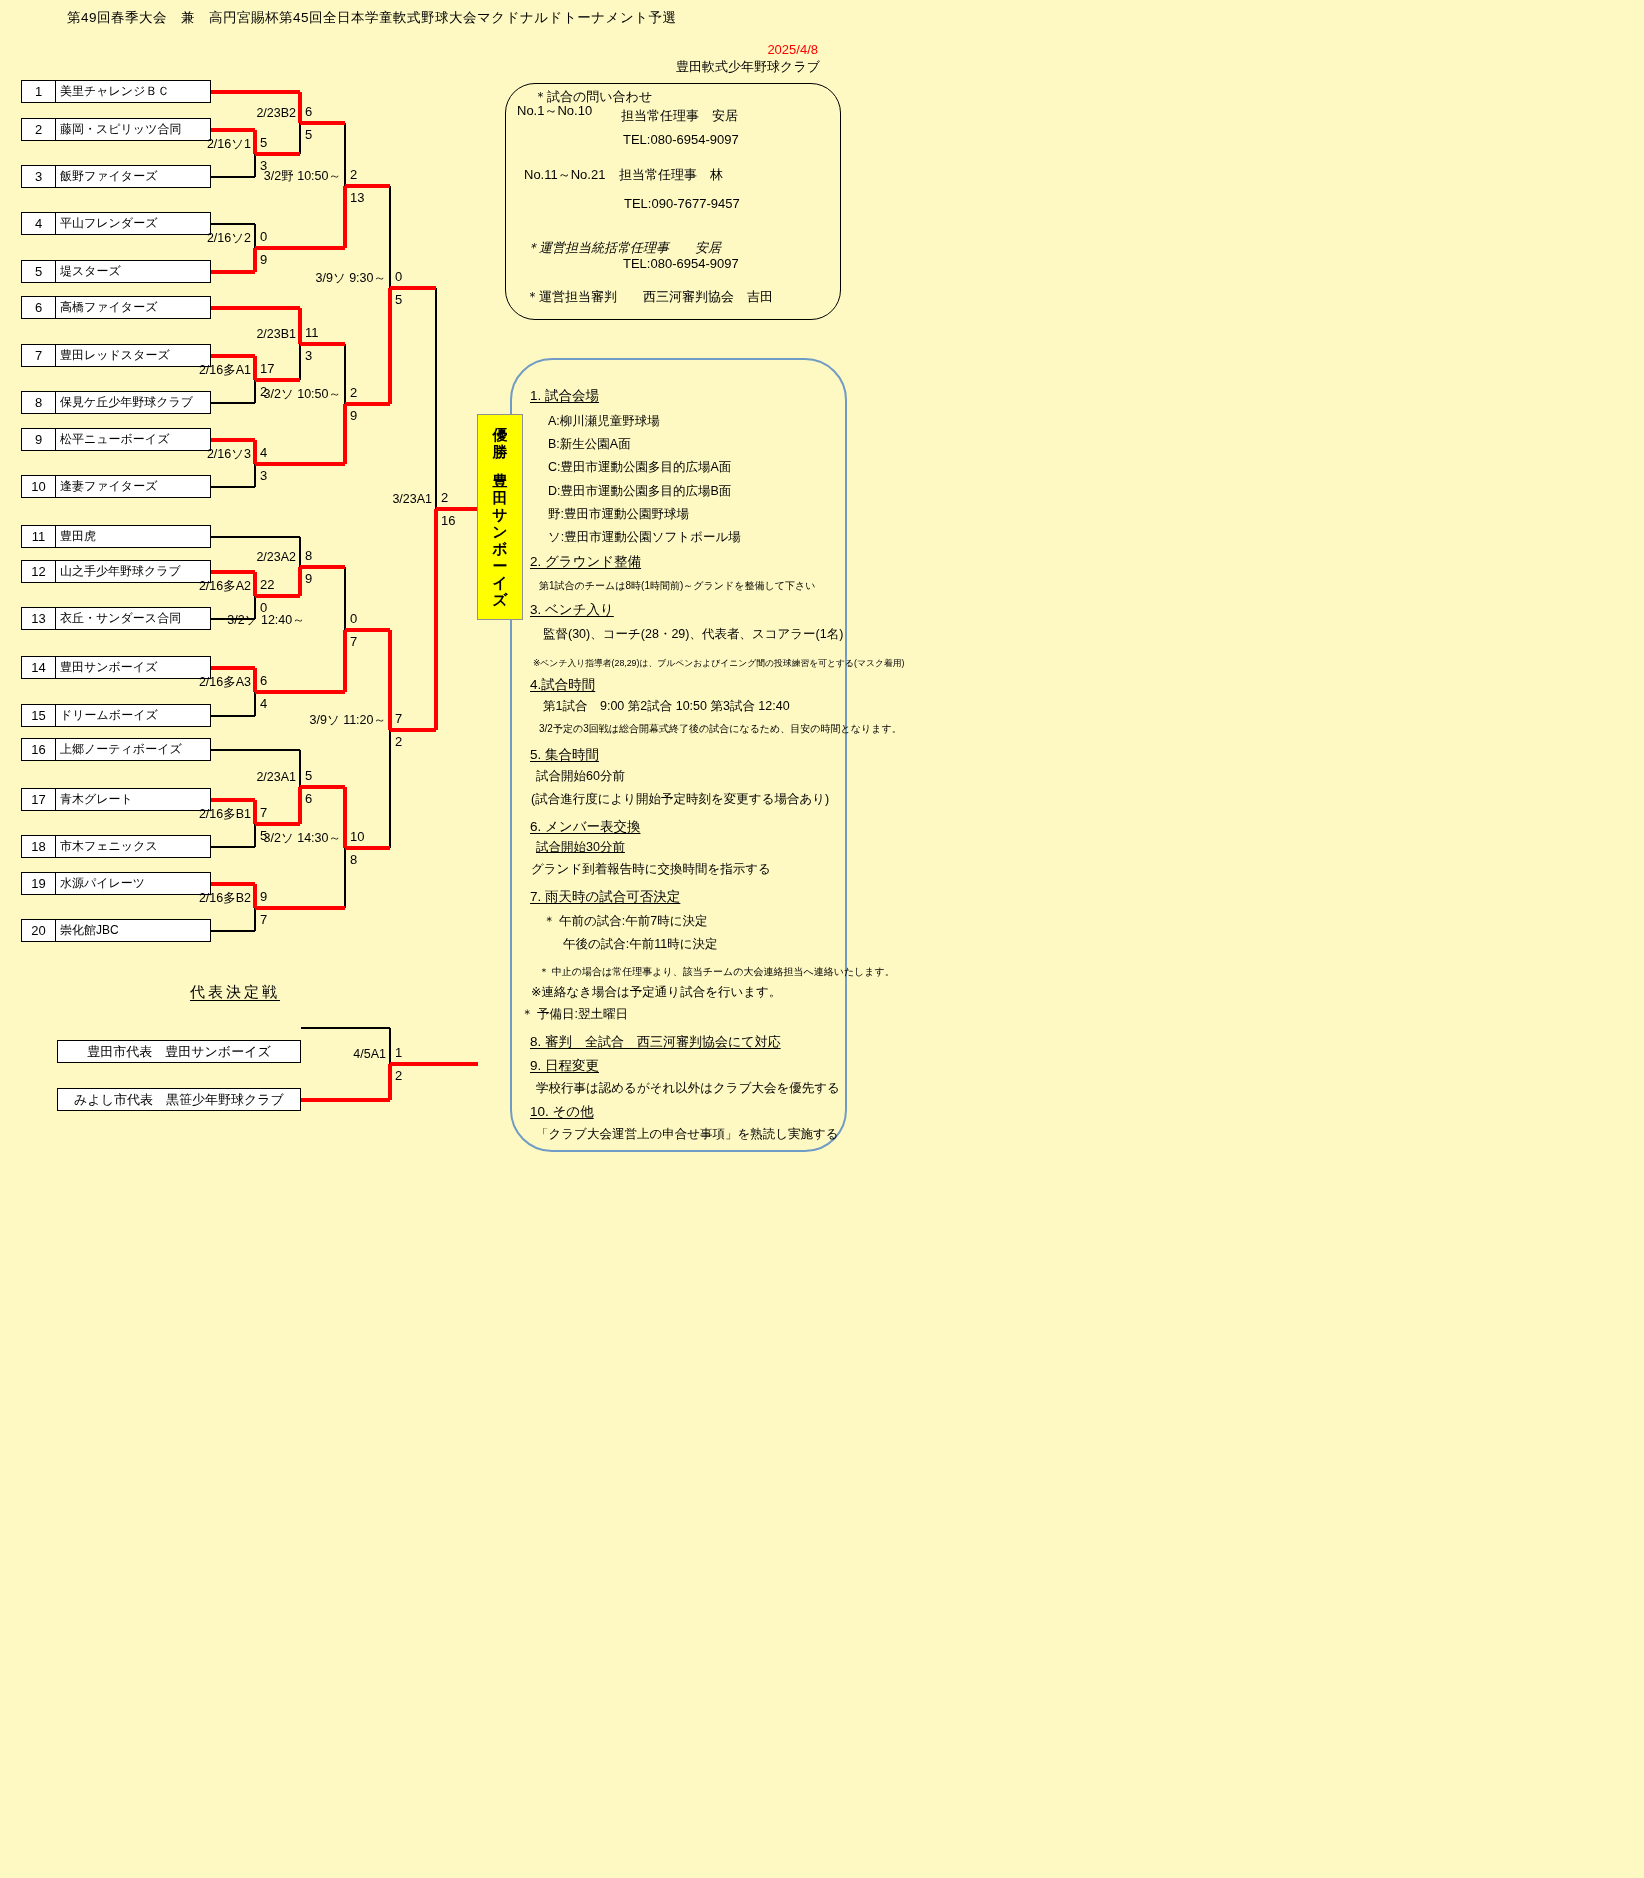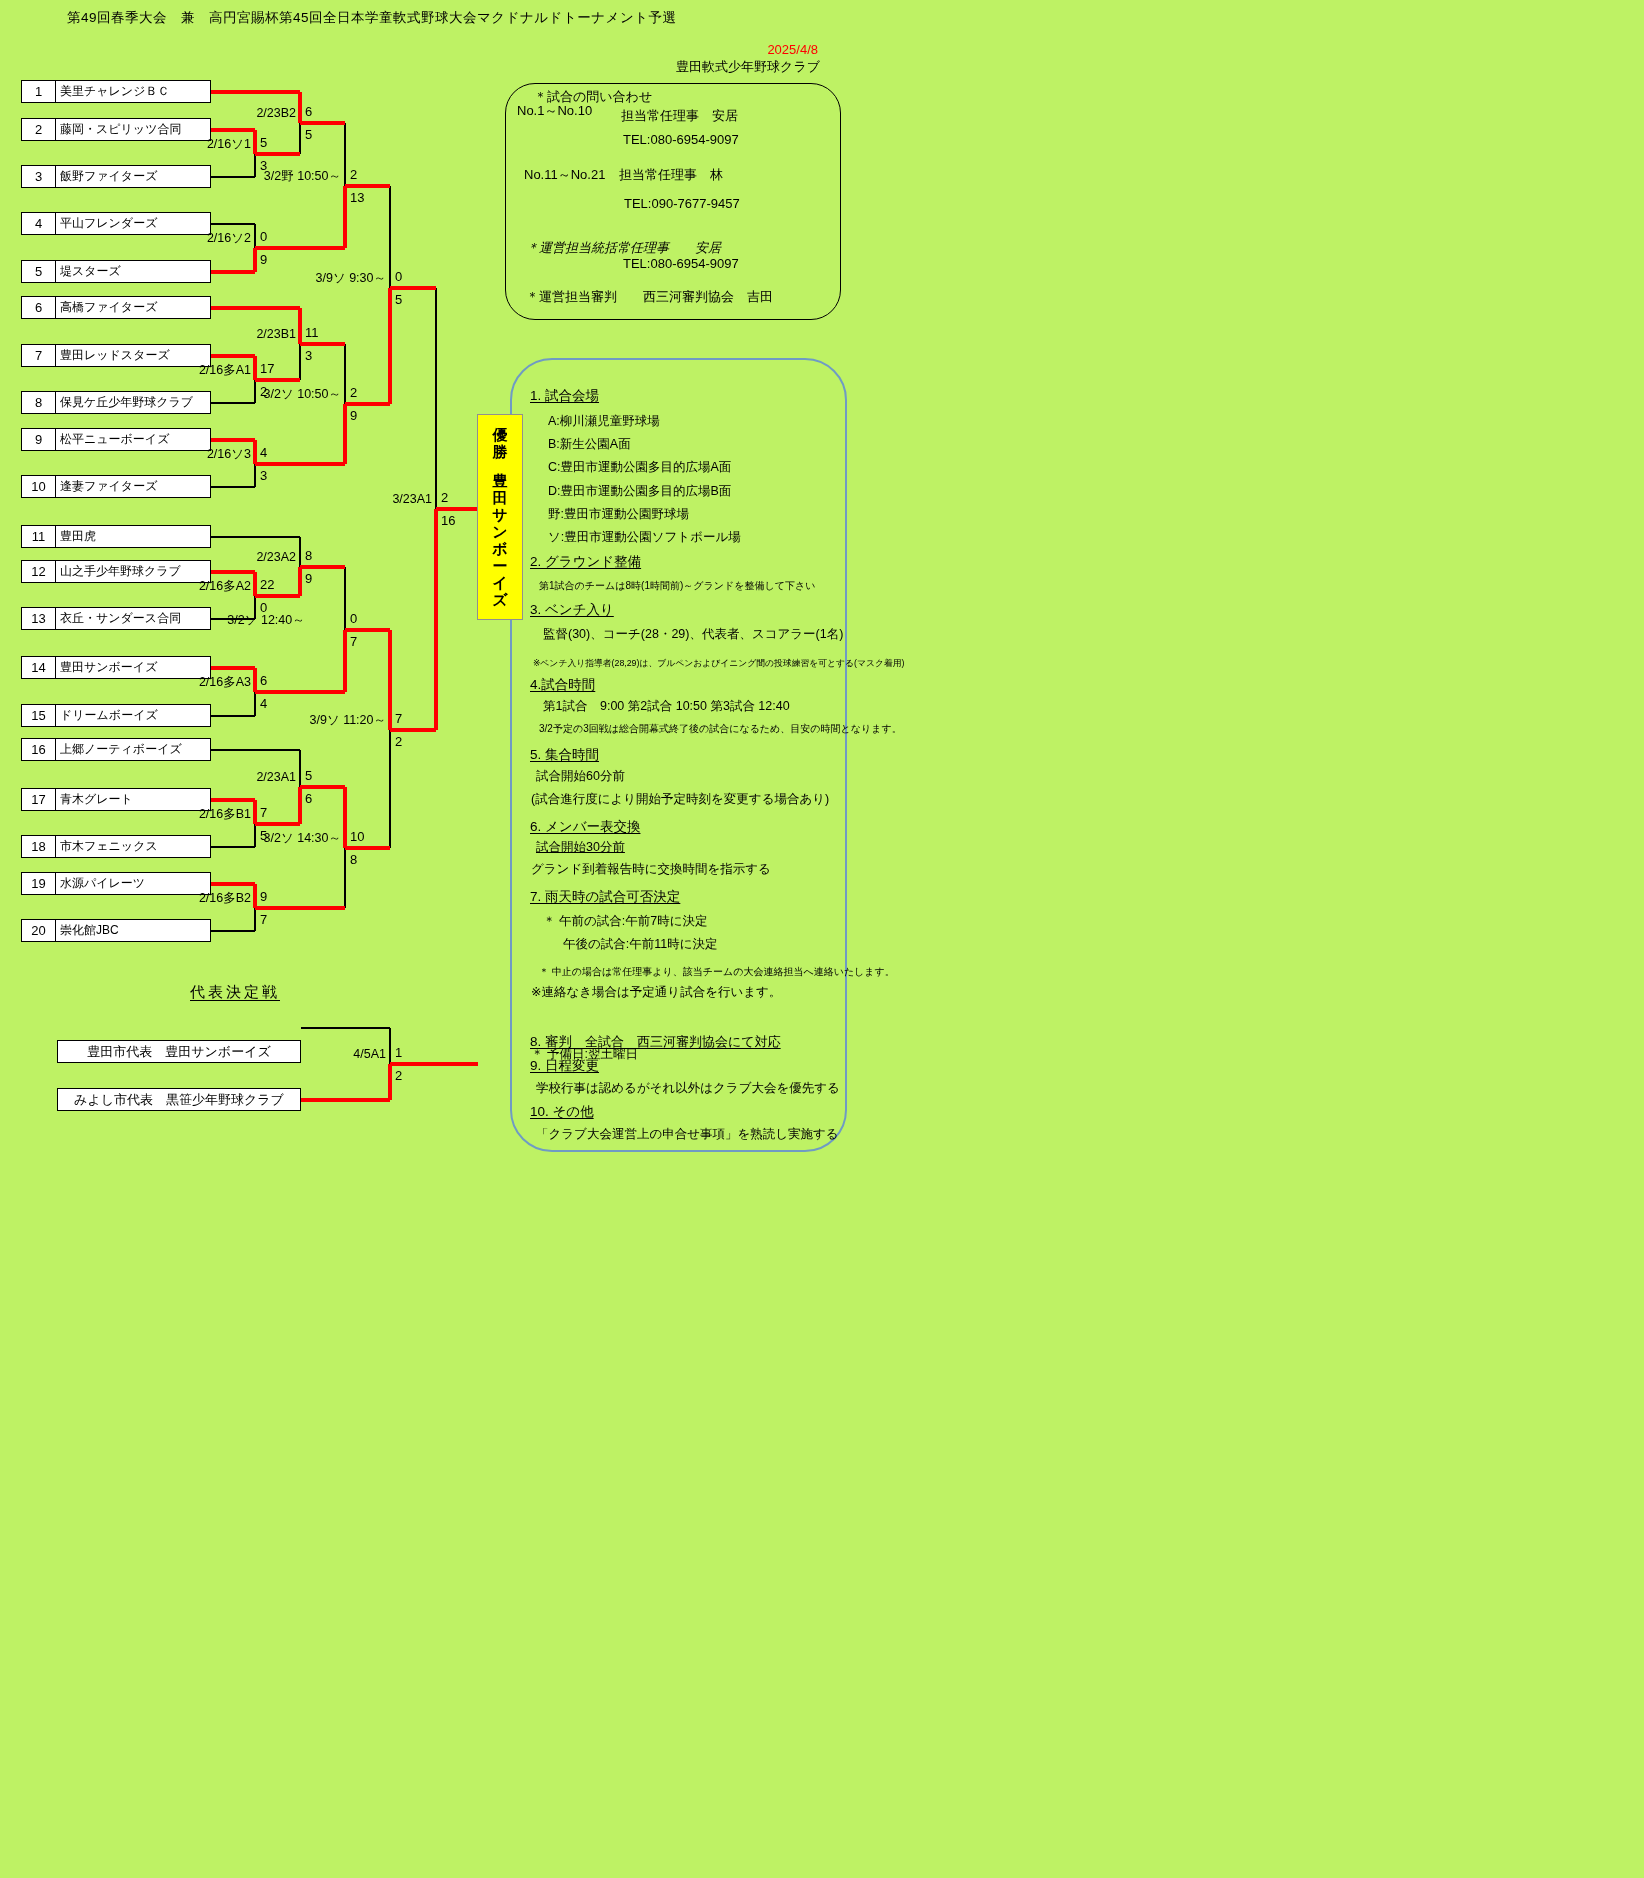--- a/index.html
+++ b/index.html
@@ -1,16 +1,16 @@
 <!DOCTYPE html>
 <html><head>
 <meta charset="utf-8">
 <style>
   html,body{margin:0;padding:0;background:#fff;}
-  #page{position:relative;width:1644px;height:1878px;background:#bef264;overflow:hidden;
+  #page{position:relative;width:1644px;height:1878px;background:#fef9c3;overflow:hidden;
         font-family:"Liberation Sans","DejaVu Sans",sans-serif;color:#000;}
   .abs{position:absolute;white-space:nowrap;}
   #page-title{left:67px;top:9px;font-size:13.5px;letter-spacing:.5px;}
   #date{top:42px;right:826px;font-size:13px;color:#ff0000;text-align:right;}
   #club{top:58px;right:824px;font-size:13px;}
   
   #contact-box{position:absolute;left:505px;top:83px;width:334px;height:235px;
                border:1.5px solid #000;border-radius:30px;}
   .cline{position:absolute;white-space:nowrap;font-size:13px;}
   
@@ -329,21 +329,21 @@
       <div class="rline rl-body" style="left: 24px; top: 408px;">試合開始60分前</div>
       <div class="rline rl-body" style="left: 19px; top: 431px;">(試合進行度により開始予定時刻を変更する場合あり)</div>
       <div class="rline rl-heading" style="left: 18px; top: 458px;">6. メンバー表交換</div>
       <div class="rline rl-body" style="left: 24px; top: 479px; text-decoration: underline;">試合開始30分前</div>
       <div class="rline rl-body" style="left: 19px; top: 501px;">グランド到着報告時に交換時間を指示する</div>
       <div class="rline rl-heading" style="left: 18px; top: 528px;">7. 雨天時の試合可否決定</div>
       <div class="rline rl-body" style="left: 31px; top: 553px;">＊ 午前の試合:午前7時に決定</div>
       <div class="rline rl-body" style="left: 51px; top: 576px;">午後の試合:午前11時に決定</div>
       <div class="rline rl-small" style="left: 27px; top: 605px;">＊ 中止の場合は常任理事より、該当チームの大会連絡担当へ連絡いたします。</div>
       <div class="rline rl-body" style="left: 19px; top: 624px;">※連絡なき場合は予定通り試合を行います。</div>
-      <div class="rline rl-body" style="left: 19px; top: 646px; margin-top: 40px;">＊ 予備日:翌土曜日</div>
+      <div class="rline rl-body" style="left: 9px; top: 646px;">＊ 予備日:翌土曜日</div>
       <div class="rline rl-heading" style="left: 18px; top: 673px;">8. 審判<span class="rl-suffix">　全試合　西三河審判協会にて対応</span></div>
       <div class="rline rl-heading" style="left: 18px; top: 697px;">9. 日程変更</div>
       <div class="rline rl-body" style="left: 24px; top: 720px;">学校行事は認めるがそれ以外はクラブ大会を優先する</div>
       <div class="rline rl-heading" style="left: 18px; top: 743px;">10. その他</div>
       <div class="rline rl-body" style="left: 24px; top: 766px;">「クラブ大会運営上の申合せ事項」を熟読し実施する</div>
     </div>
 
   <div class="abs" id="playoff-heading">代表決定戦</div>
   <div id="playoff">
       <div class="repbox" style="top: 1040px;">豊田市代表　豊田サンボーイズ</div>

